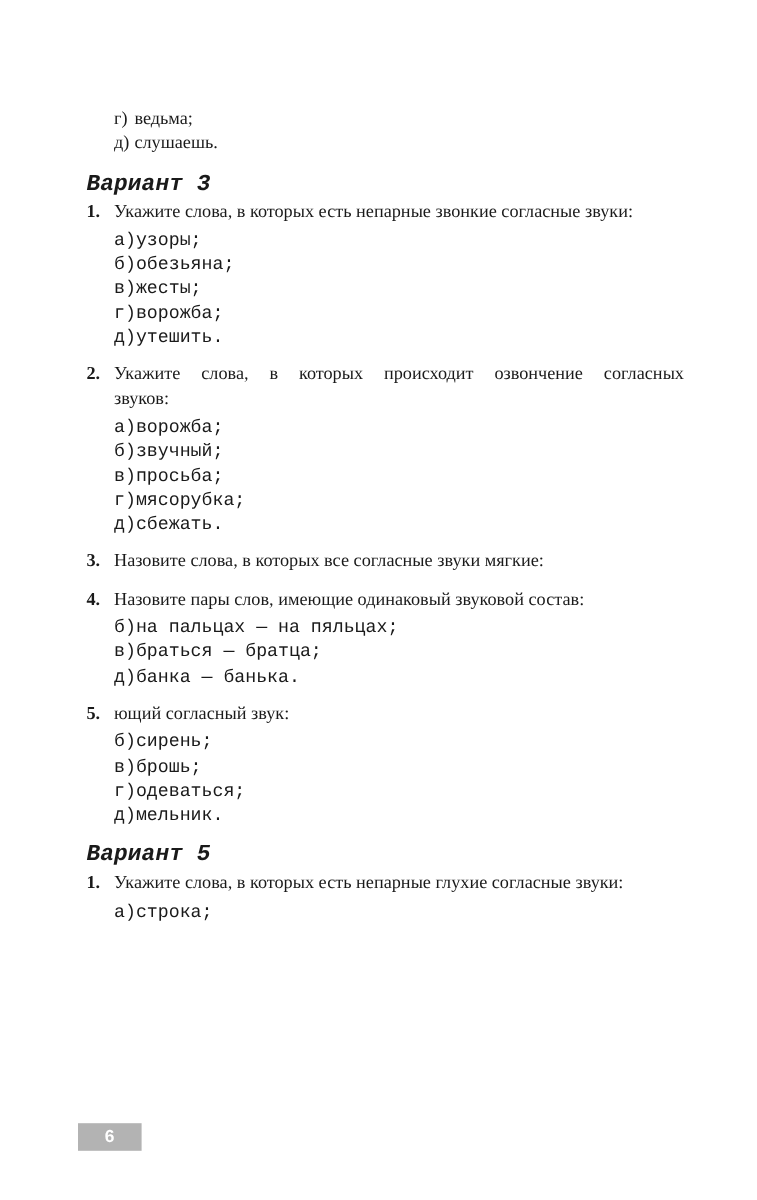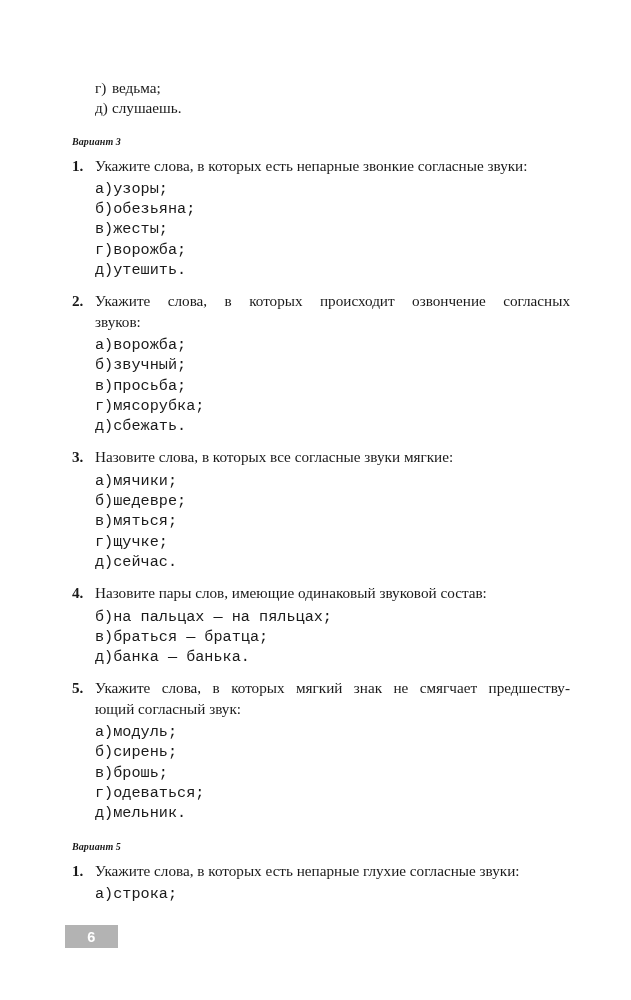--- a/index.html
+++ b/index.html
@@ -12,21 +12,21 @@
     height: 1000px;
     position: relative;
     font-family: "Liberation Serif", "DejaVu Serif", serif;
     color: #1a1a1a;
     overflow: hidden;
   }
 
   .page {
     position: absolute;
     left: 0;
-    top: 4px;
+    top: 15px;
     width: 631px;
     height: 976px;
   }
 
   .content {
     position: absolute;
     left: 72px;
     top: 74px;
     width: 498px;
   }
@@ -49,24 +49,25 @@
 
   .opt .marker {
     display: inline-block;
     min-width: 17px;
   }
 
   
   .variant-heading {
     font-weight: bold;
     font-style: italic;
-    font-size: 10px;
+    font-size: 19px;
     line-height: 20px;
     margin: 13px 0 4px 0;
     letter-spacing: 0.1px;
+    font-family: Liberation Mono, monospace;
   }
 
   
   .question {
     margin-top: 11px;
   }
   .question.first {
     margin-top: 2px;
   }
 
@@ -167,48 +168,39 @@
         <li class="opt"><span class="marker">в)</span><span>просьба;</span></li>
         <li class="opt"><span class="marker">г)</span><span>мясорубка;</span></li>
         <li class="opt"><span class="marker">д)</span><span>сбежать.</span></li>
       </ul>
     </div>
 
     <div class="question">
       <div class="q-head">
         <span class="q-num">3.</span><span>Назовите слова, в которых все согласные звуки мягкие:</span>
       </div>
-      <ul class="q-options">
-        <li class="opt"><span class="marker">а)</span><span>мячики;</span></li>
-        <li class="opt"><span class="marker">б)</span><span>шедевре;</span></li>
-        <li class="opt"><span class="marker">в)</span><span>мяться;</span></li>
-        <li class="opt"><span class="marker">г)</span><span>щучке;</span></li>
-        <li class="opt"><span class="marker">д)</span><span>сейчас.</span></li>
-      </ul>
     </div>
 
     <div class="question">
       <div class="q-head">
         <span class="q-num">4.</span><span>Назовите пары слов, имеющие одинаковый звуковой состав:</span>
       </div>
       <ul class="q-options">
         <li class="opt"><span class="marker">б)</span><span>на пальцах — на пяльцах;</span></li>
         <li class="opt"><span class="marker">в)</span><span>браться — братца;</span></li>
         <li class="opt"><span class="marker">д)</span><span>банка — банька.</span></li>
       </ul>
     </div>
 
     <div class="question">
       <div class="q-head justified">
         <span class="q-num">5.</span>
-          <span class="line1">Укажите слова, в которых мягкий знак не смягчает предшеству-</span>
           <span class="line2">ющий согласный звук:</span>
       </div>
       <ul class="q-options">
-        <li class="opt"><span class="marker">а)</span><span>модуль;</span></li>
         <li class="opt"><span class="marker">б)</span><span>сирень;</span></li>
         <li class="opt"><span class="marker">в)</span><span>брошь;</span></li>
         <li class="opt"><span class="marker">г)</span><span>одеваться;</span></li>
         <li class="opt"><span class="marker">д)</span><span>мельник.</span></li>
       </ul>
     </div>
 
     <div class="variant-heading">Вариант 5</div>
 
     <div class="question first">

